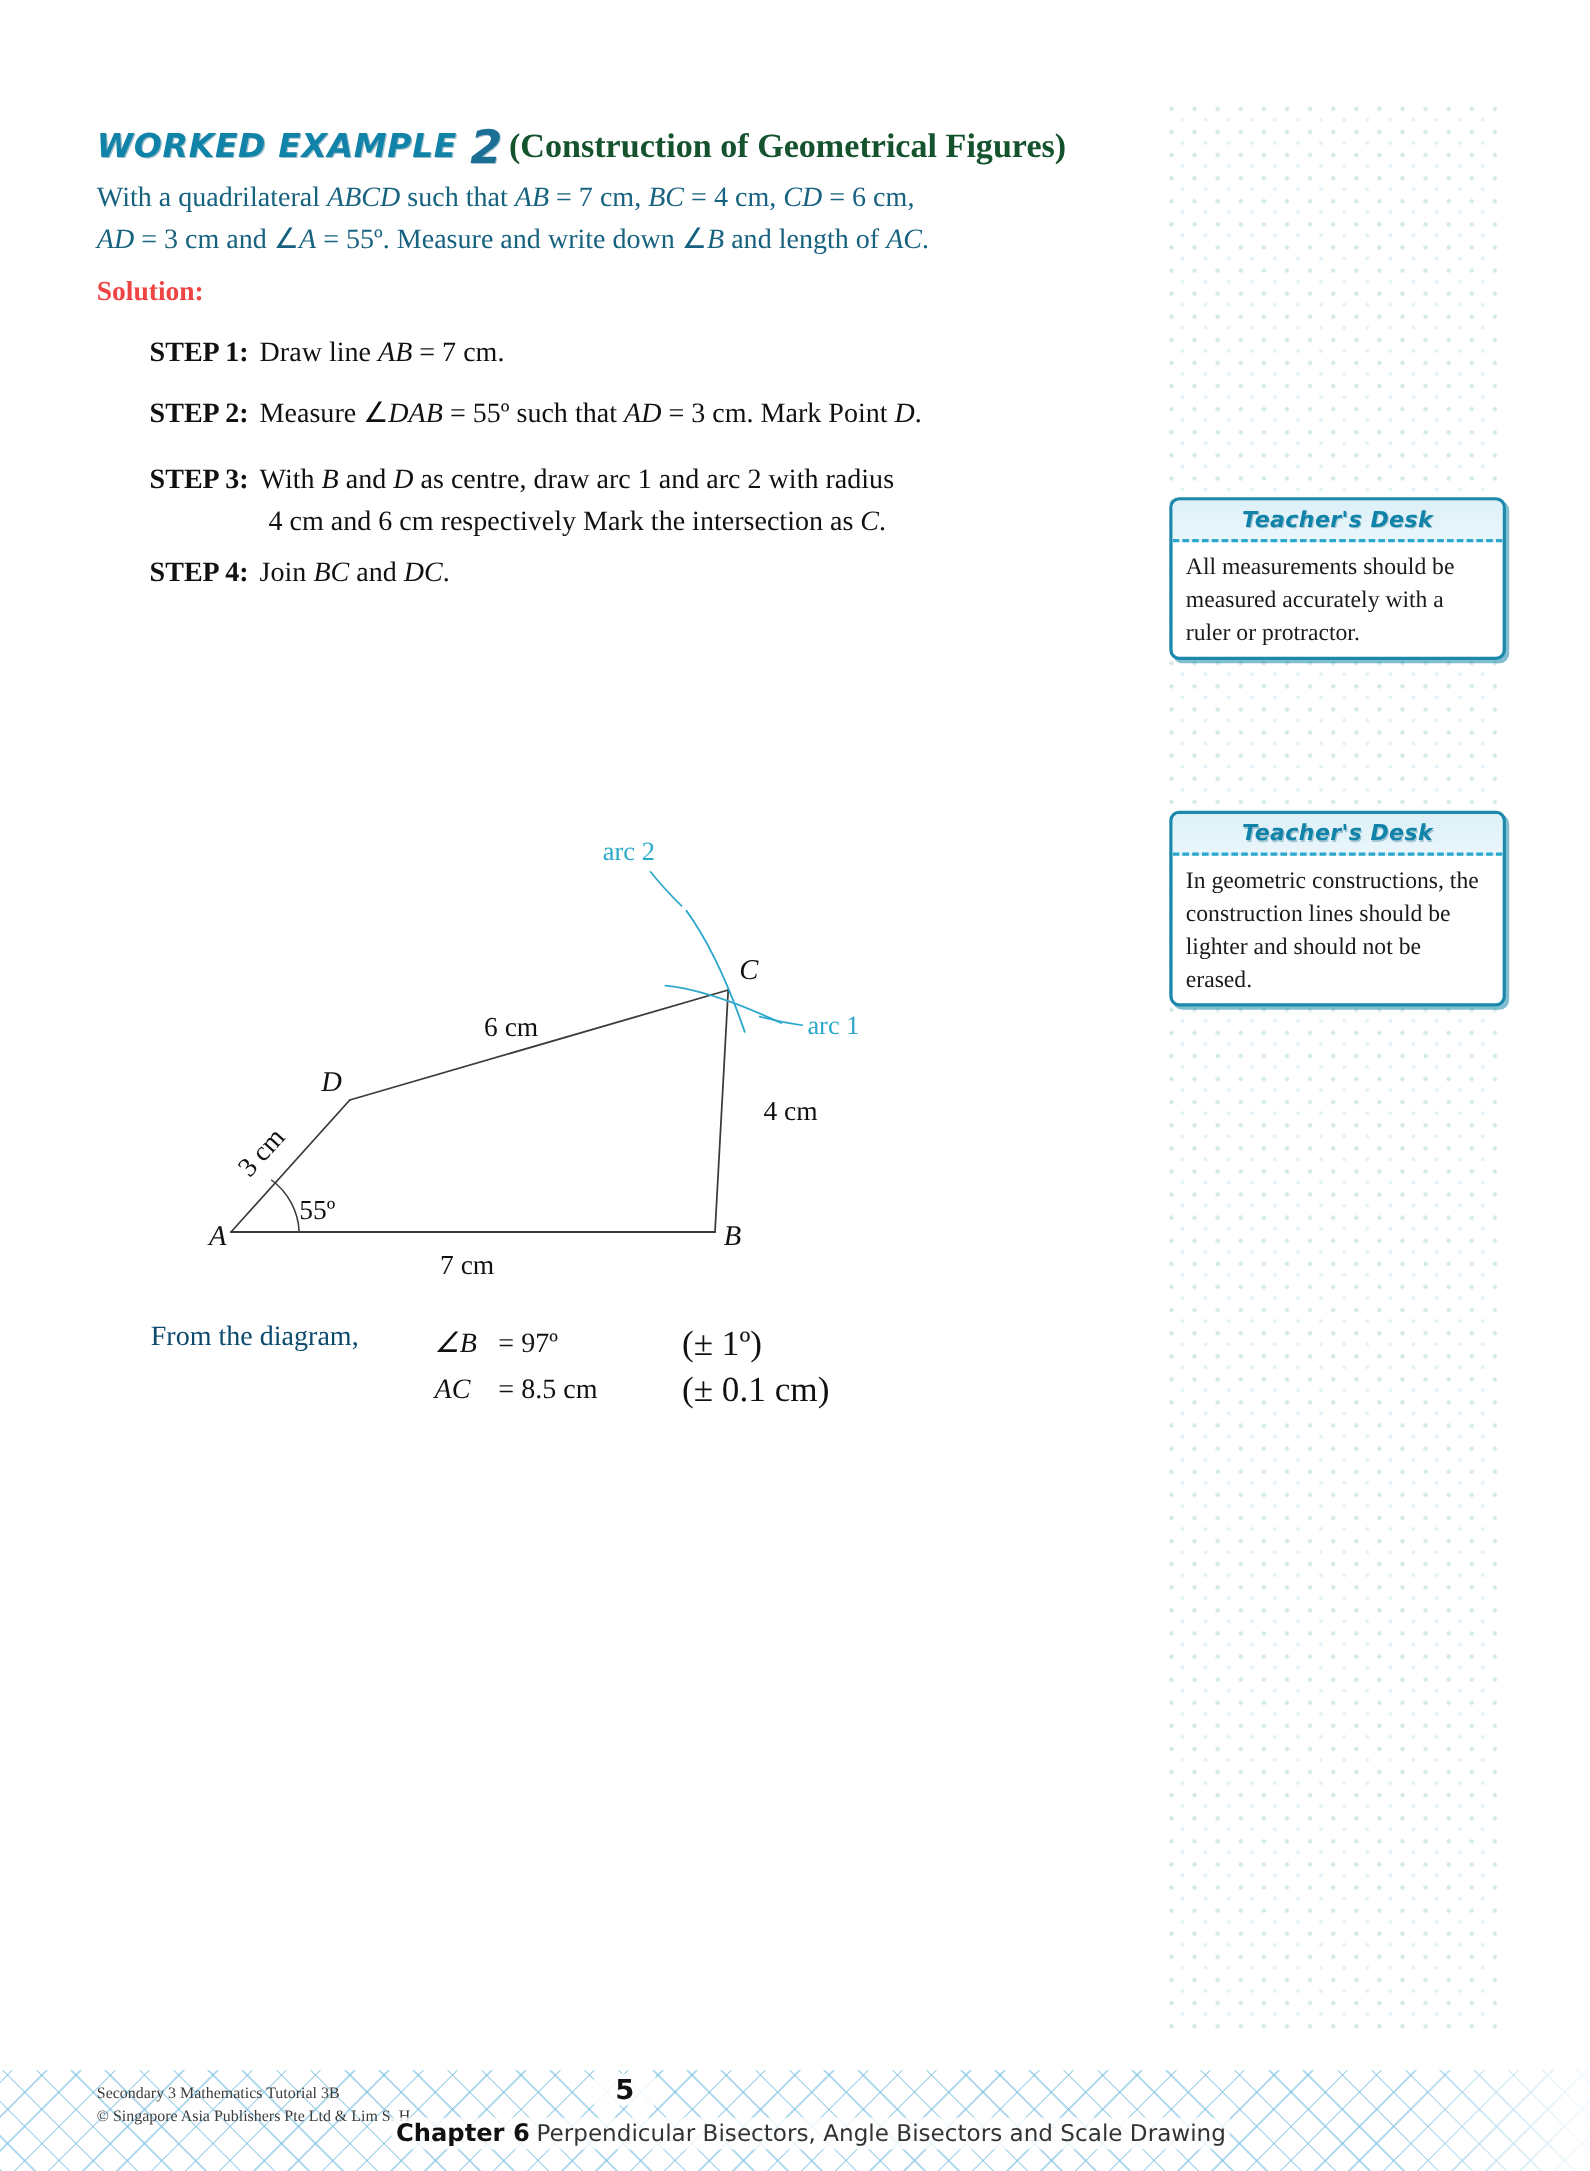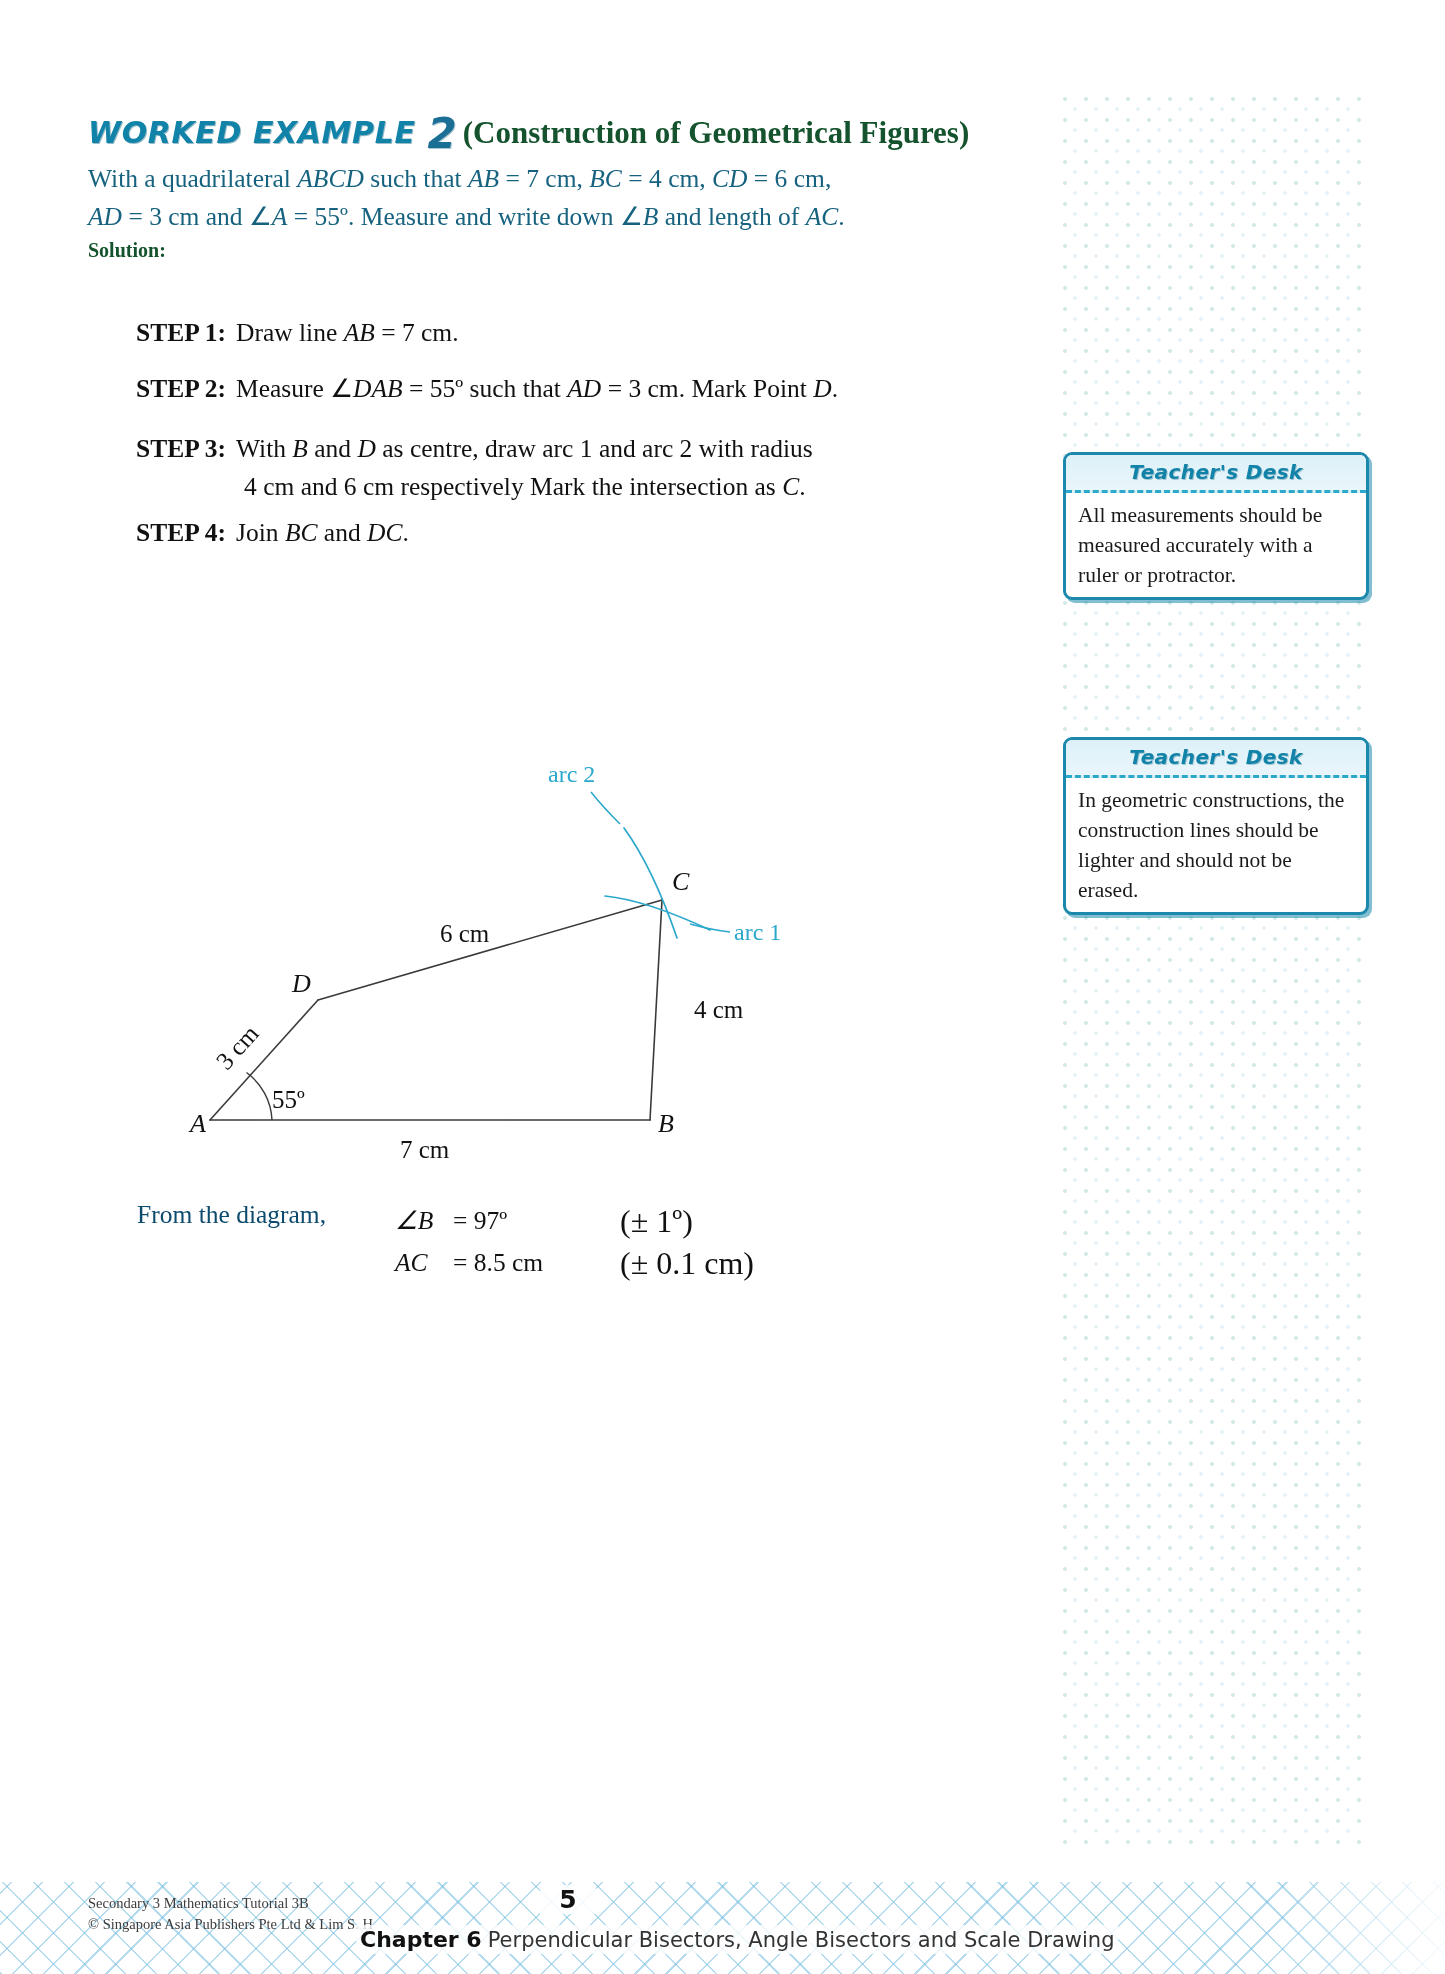--- a/index.html
+++ b/index.html
@@ -74,36 +74,35 @@
     font-size: 25.5px;
     line-height: 38px;
     color: #16627f;
     z-index: 3;
   }
   #problem-statement .ital { font-style: italic; }
 
   #solution-label {
     position: absolute;
     left: 88px;
-    top: 239px;
-    font-family: "Liberation Serif", serif;
-    font-weight: bold;
-    font-size: 20px;
-    color: #14532d;
+    top: 252px;
+    font-family: "Liberation Serif", serif;
+    font-weight: bold;
+    font-size: 25px;
+    color: #ef4444;
     z-index: 3;
   }
 
   
   .step {
     position: absolute;
     z-index: 3;
     font-size: 25.5px;
     line-height: 36px;
     color: #111111;
-    margin-top: 13px;
   }
   .step-label {
     font-weight: bold;
     display: inline-block;
     width: 100px;
   }
   .step-body { display: inline; }
   .step-body2 {
     display: block;
     margin-left: 108px;

